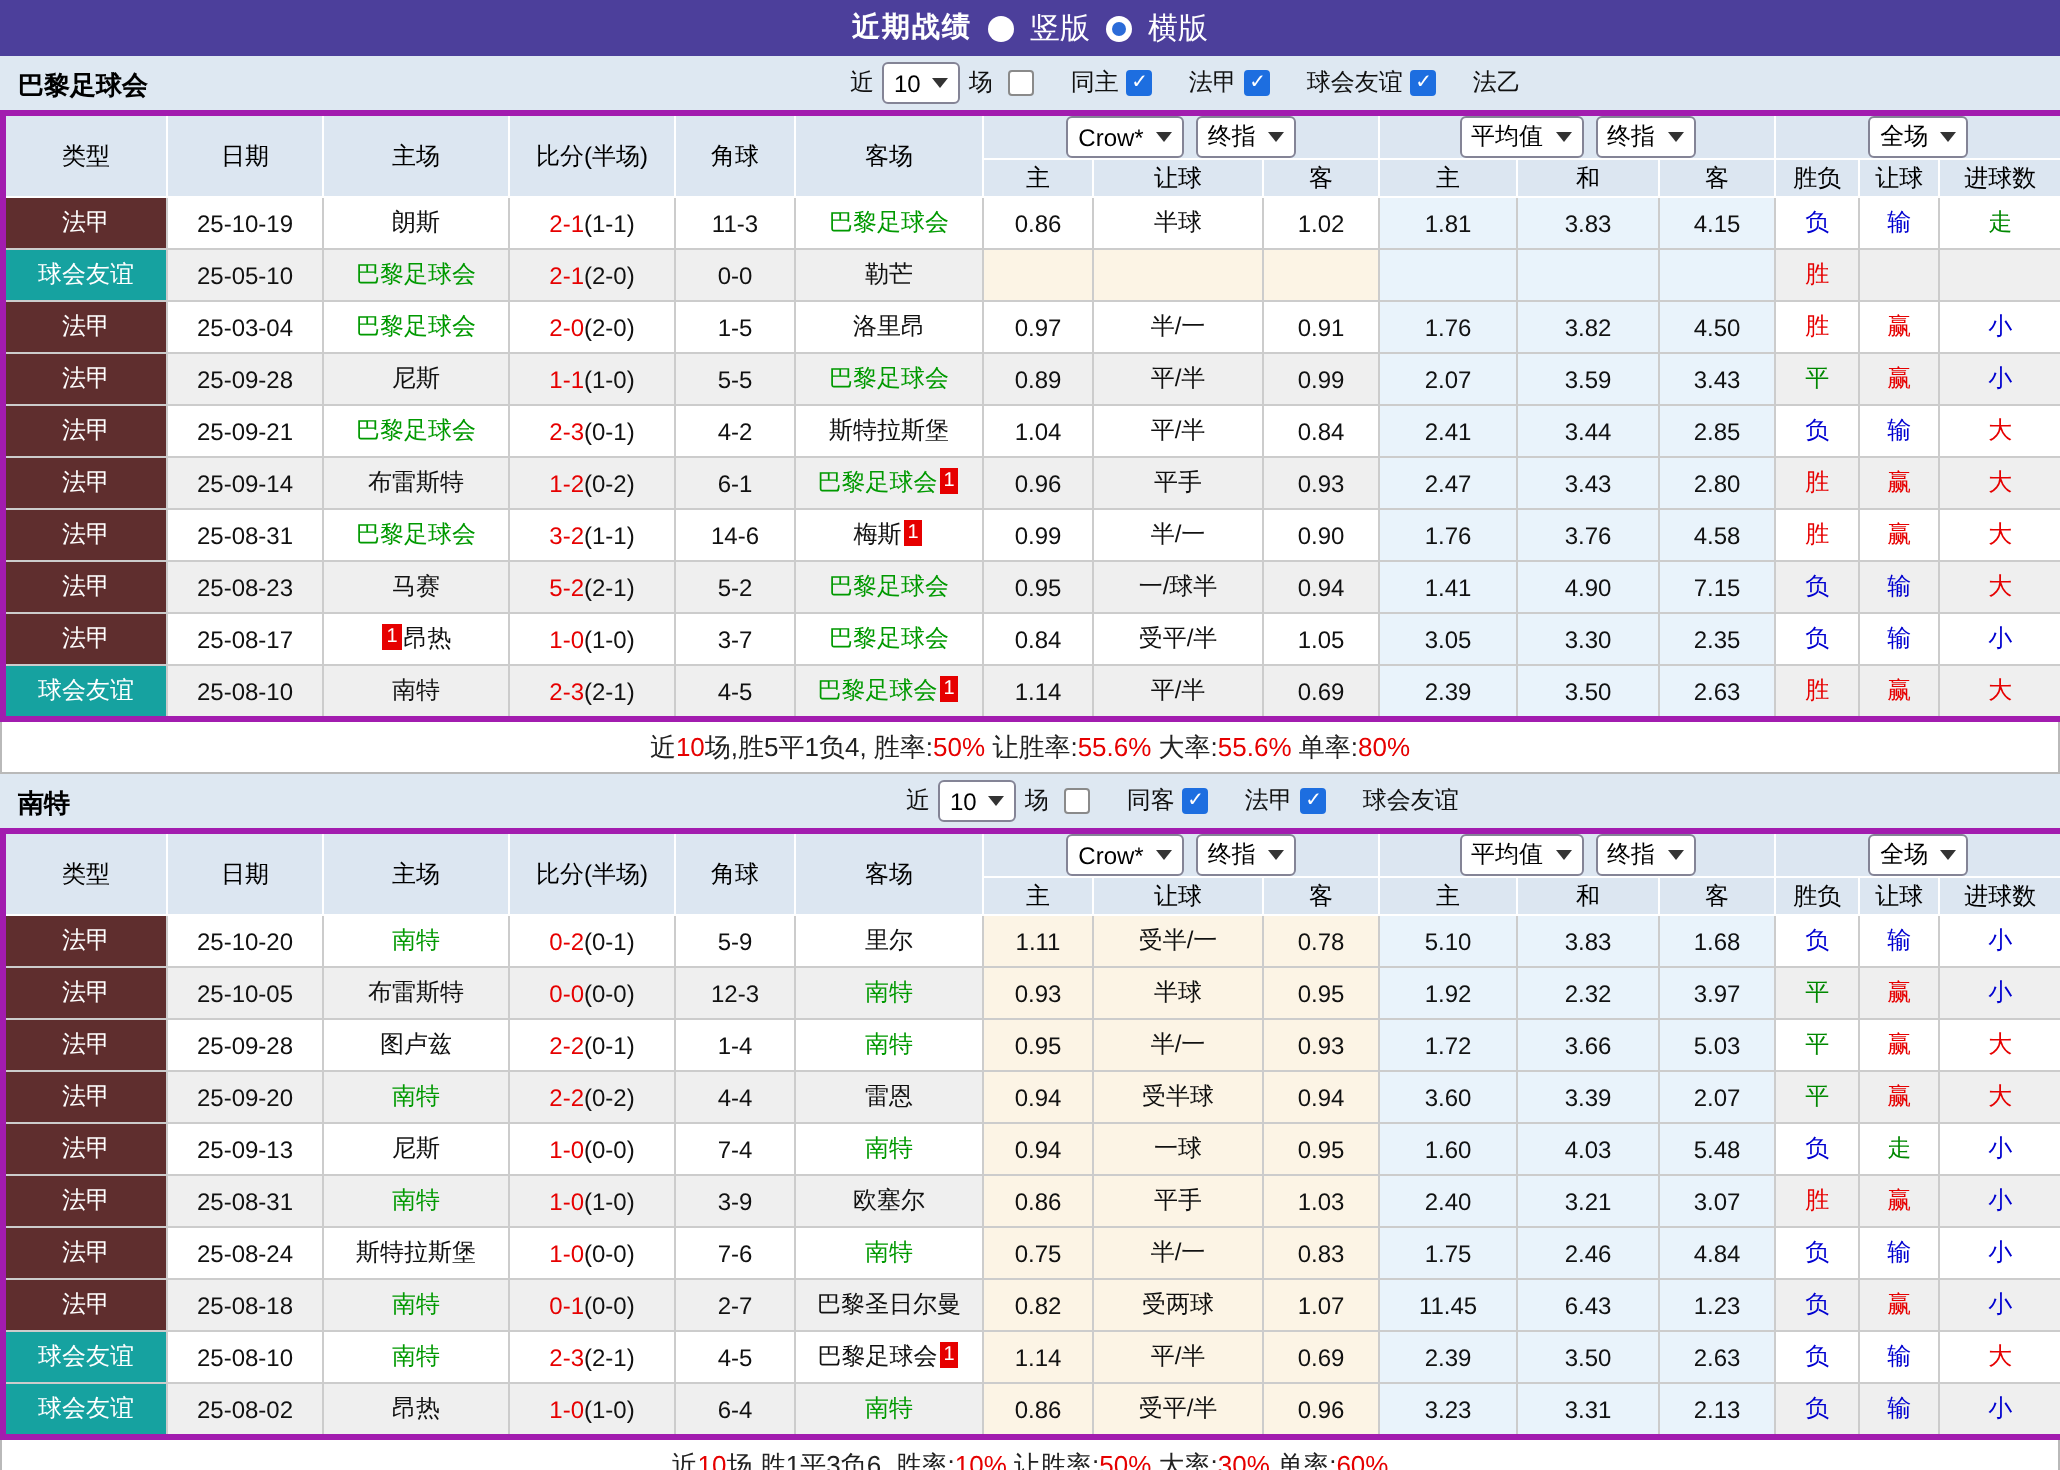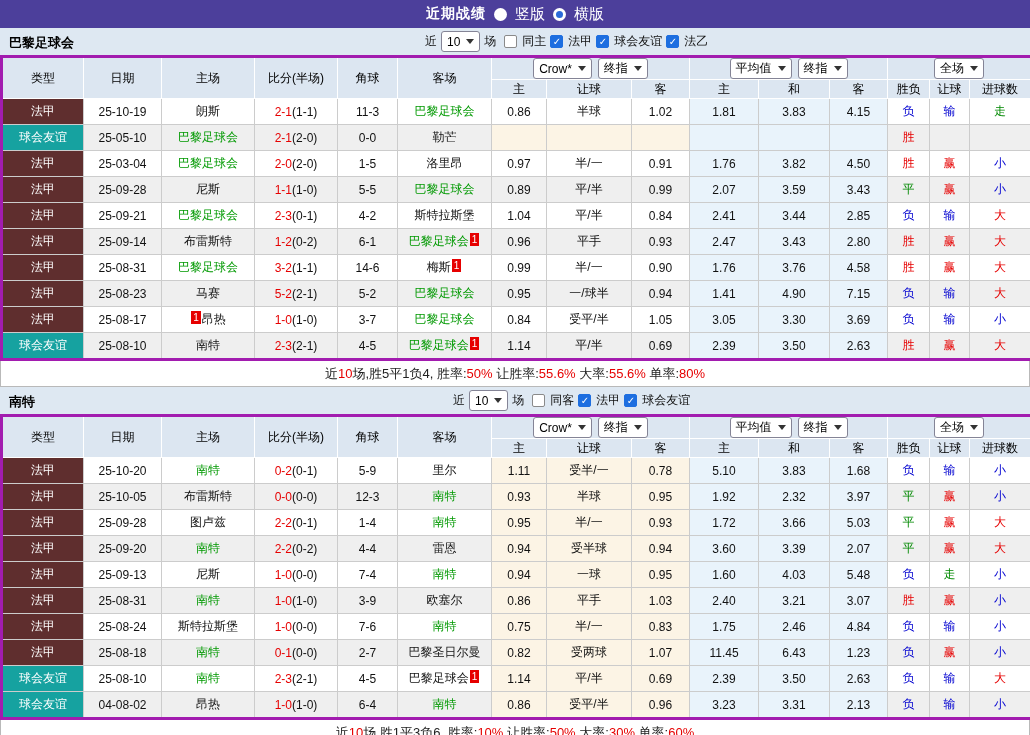--- a/index.html
+++ b/index.html
@@ -13,21 +13,21 @@
   .radio.on .dot{display:block;width:7px;height:7px;background:#2b6bd8;border-radius:50%}
   .rlabel{font-size:15px}
   
   .strip{position:relative;height:27px;background:#dee8f2}
   .team-title{position:absolute;left:9px;top:6px;font-weight:bold;font-size:13px;color:#000}
   .filters{position:absolute;top:3px;display:flex;align-items:center;gap:4px;height:21px}
   .f0{left:425px}.f1{left:453px}
   .sel{display:inline-flex;align-items:center;background:#fff;border:1px solid #848496;border-radius:3px;height:19px;padding:0 5px;gap:6px;color:#000;cursor:pointer;white-space:nowrap}
   .caret{width:0;height:0;border-left:4px solid transparent;border-right:4px solid transparent;border-top:5px solid #333;display:inline-block}
   .cbs{display:inline-flex;align-items:center}
-  .cb{display:inline-flex;align-items:center;gap:5px;margin-left:4px;cursor:pointer}
+  .cb{display:inline-flex;align-items:center;gap:18px;margin-left:4px;cursor:pointer}
   .box{width:13px;height:13px;border:1px solid #8a8a8a;background:#fff;border-radius:2px;display:inline-flex;align-items:center;justify-content:center;font-size:10px;color:#fff;box-sizing:border-box}
   .box.on{background:#1d6ee0;border-color:#1d6ee0}
   
   table.grid{border-collapse:collapse;table-layout:fixed;width:1030px;border:3px solid #a21caf}
   .grid th,.grid td{border:1px solid #ccc;text-align:center;padding:0;overflow:hidden;white-space:nowrap;font-weight:normal}
   .grid thead th{background:#dce6f1;border-color:#fff;color:#000}
   .grid tr.hA th{height:21px}
   .grid tr.hB th{height:18px}
   .selwrap{display:flex;justify-content:center;align-items:flex-start;gap:6px}
   .grid tbody td{height:25px}
@@ -301,21 +301,21 @@
         <td>25-08-17</td>
         <td><span class="badge">1</span><span>昂热</span></td>
         <td><span class="f">1-0</span><span>(1-0)</span></td>
         <td>3-7</td>
         <td><span class="focus">巴黎足球会</span></td>
         <td>0.84</td>
         <td>受平/半</td>
         <td>1.05</td>
         <td class="avg">3.05</td>
         <td class="avg">3.30</td>
-        <td class="avg">3.69</td>
+        <td class="avg">2.35</td>
         <td class="res-blue">负</td>
         <td class="res-blue">输</td>
         <td class="res-blue">小</td>
       </tr>
       <tr>
         <td class="frd">球会友谊</td>
         <td>25-08-10</td>
         <td><span>南特</span></td>
         <td><span class="f">2-3</span><span>(2-1)</span></td>
         <td>4-5</td>
@@ -590,21 +590,21 @@
         <td class="cream">0.69</td>
         <td class="avg">2.39</td>
         <td class="avg">3.50</td>
         <td class="avg">2.63</td>
         <td class="res-blue">负</td>
         <td class="res-blue">输</td>
         <td class="res-red">大</td>
       </tr>
       <tr>
         <td class="frd">球会友谊</td>
-        <td>04-08-02</td>
+        <td>25-08-02</td>
         <td><span>昂热</span></td>
         <td><span class="f">1-0</span><span>(1-0)</span></td>
         <td>6-4</td>
         <td><span class="focus">南特</span></td>
         <td class="cream">0.86</td>
         <td class="cream">受平/半</td>
         <td class="cream">0.96</td>
         <td class="avg">3.23</td>
         <td class="avg">3.31</td>
         <td class="avg">2.13</td>

